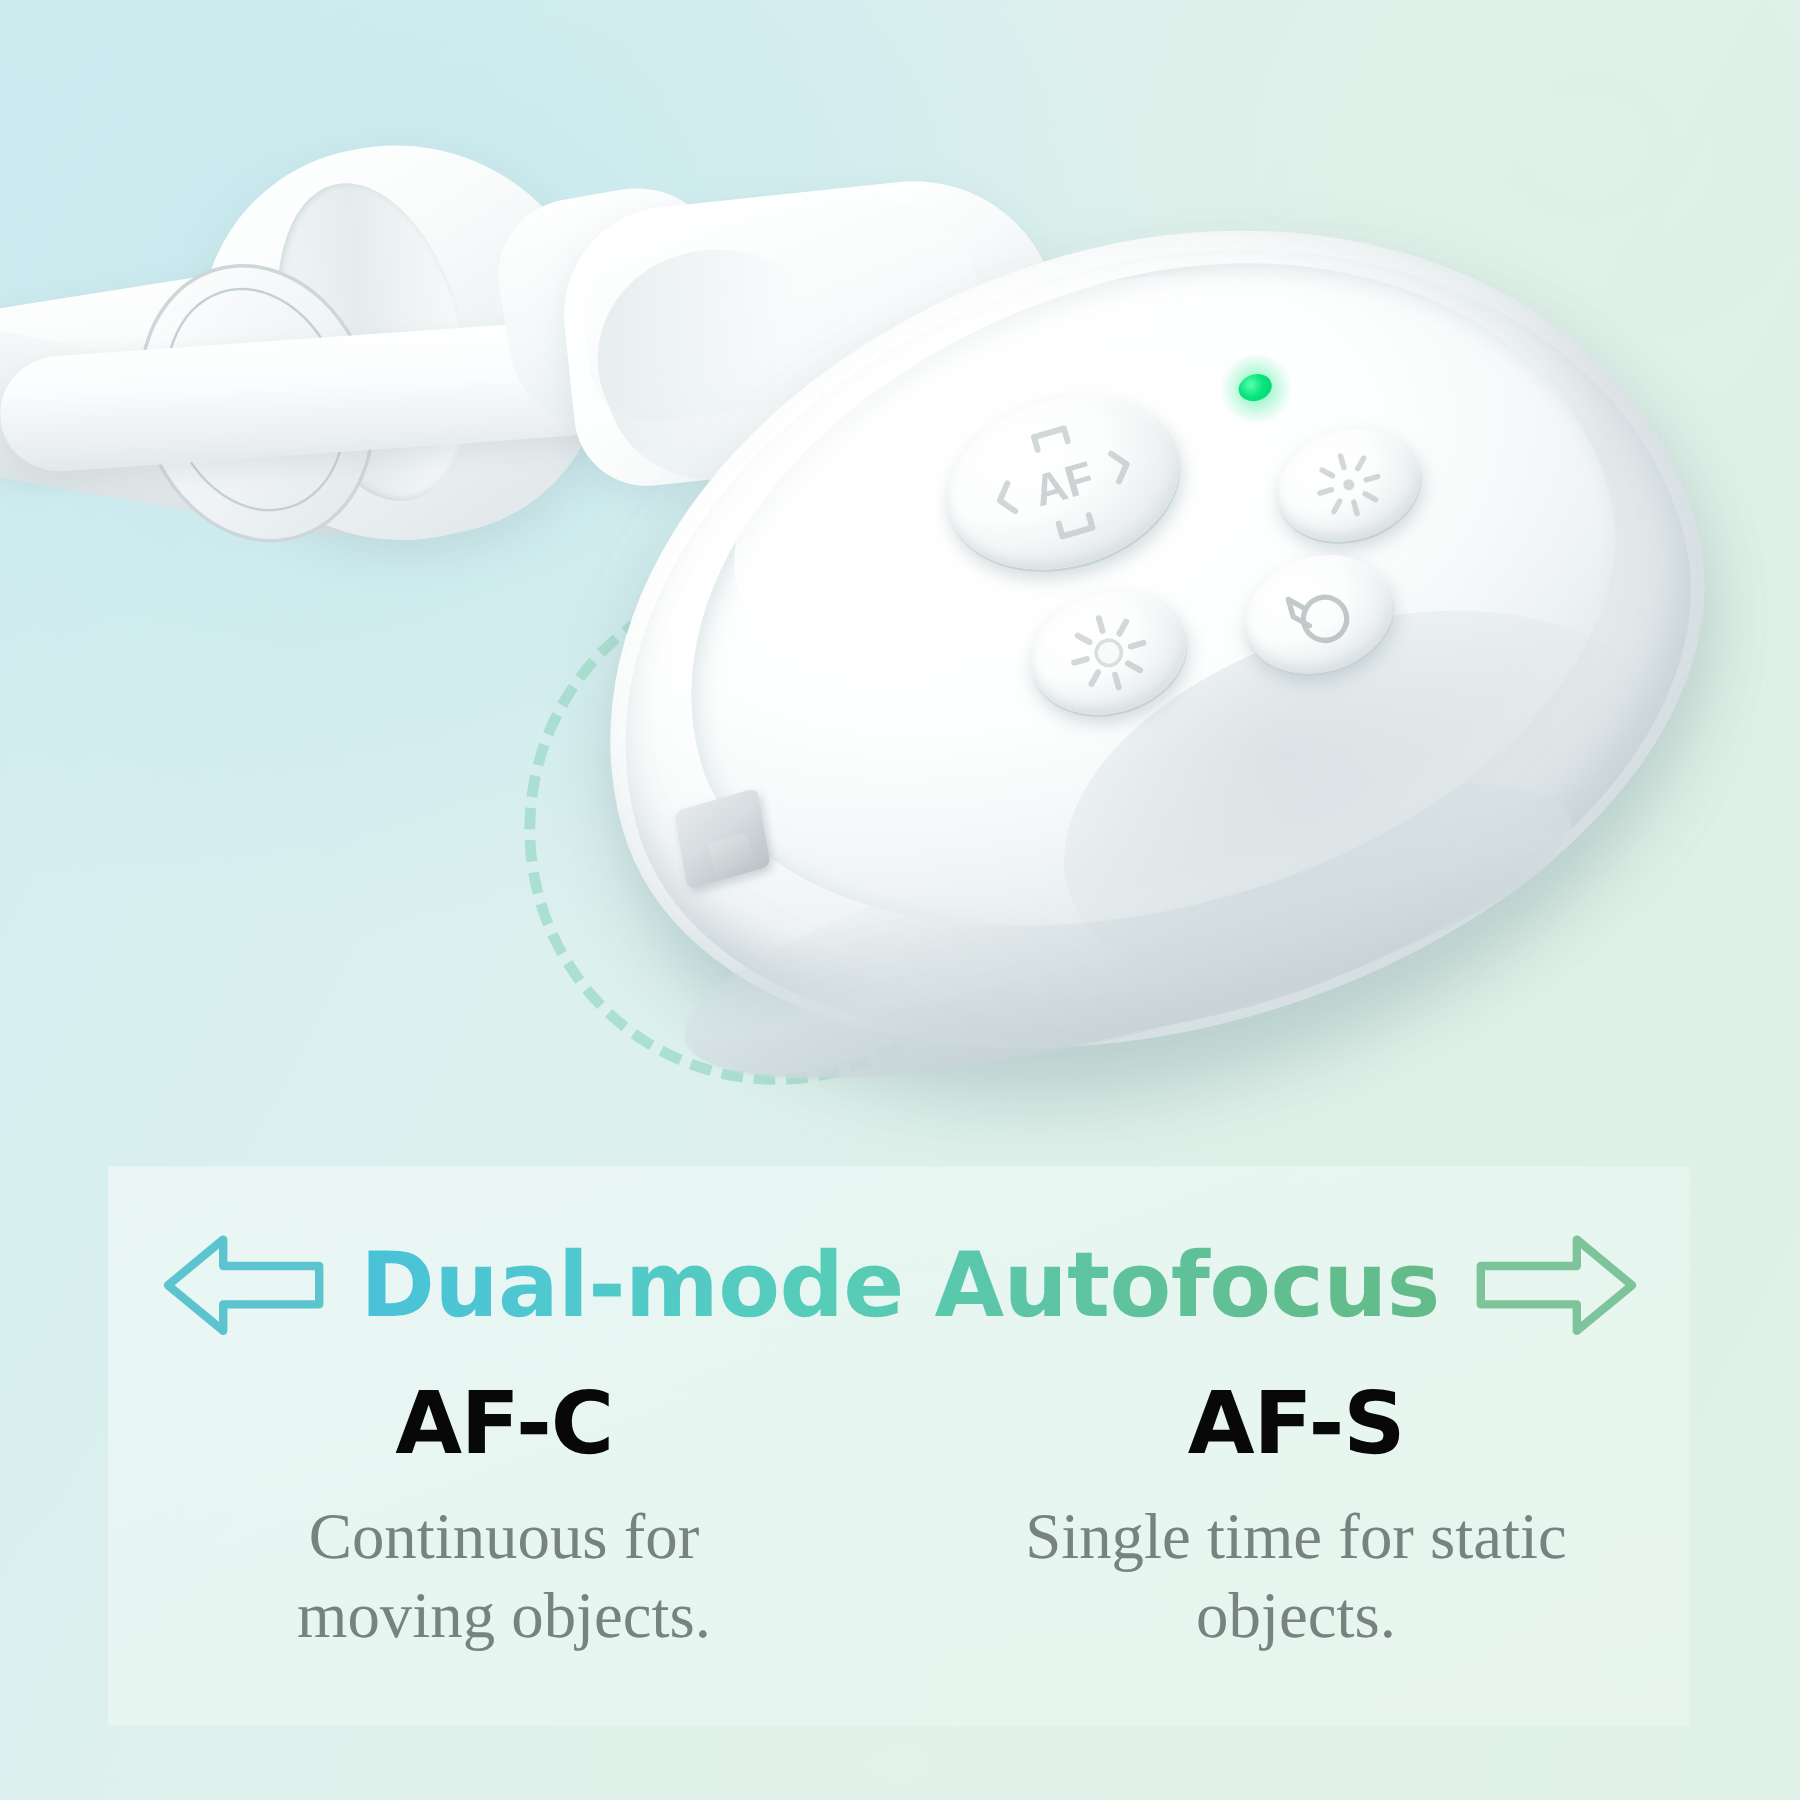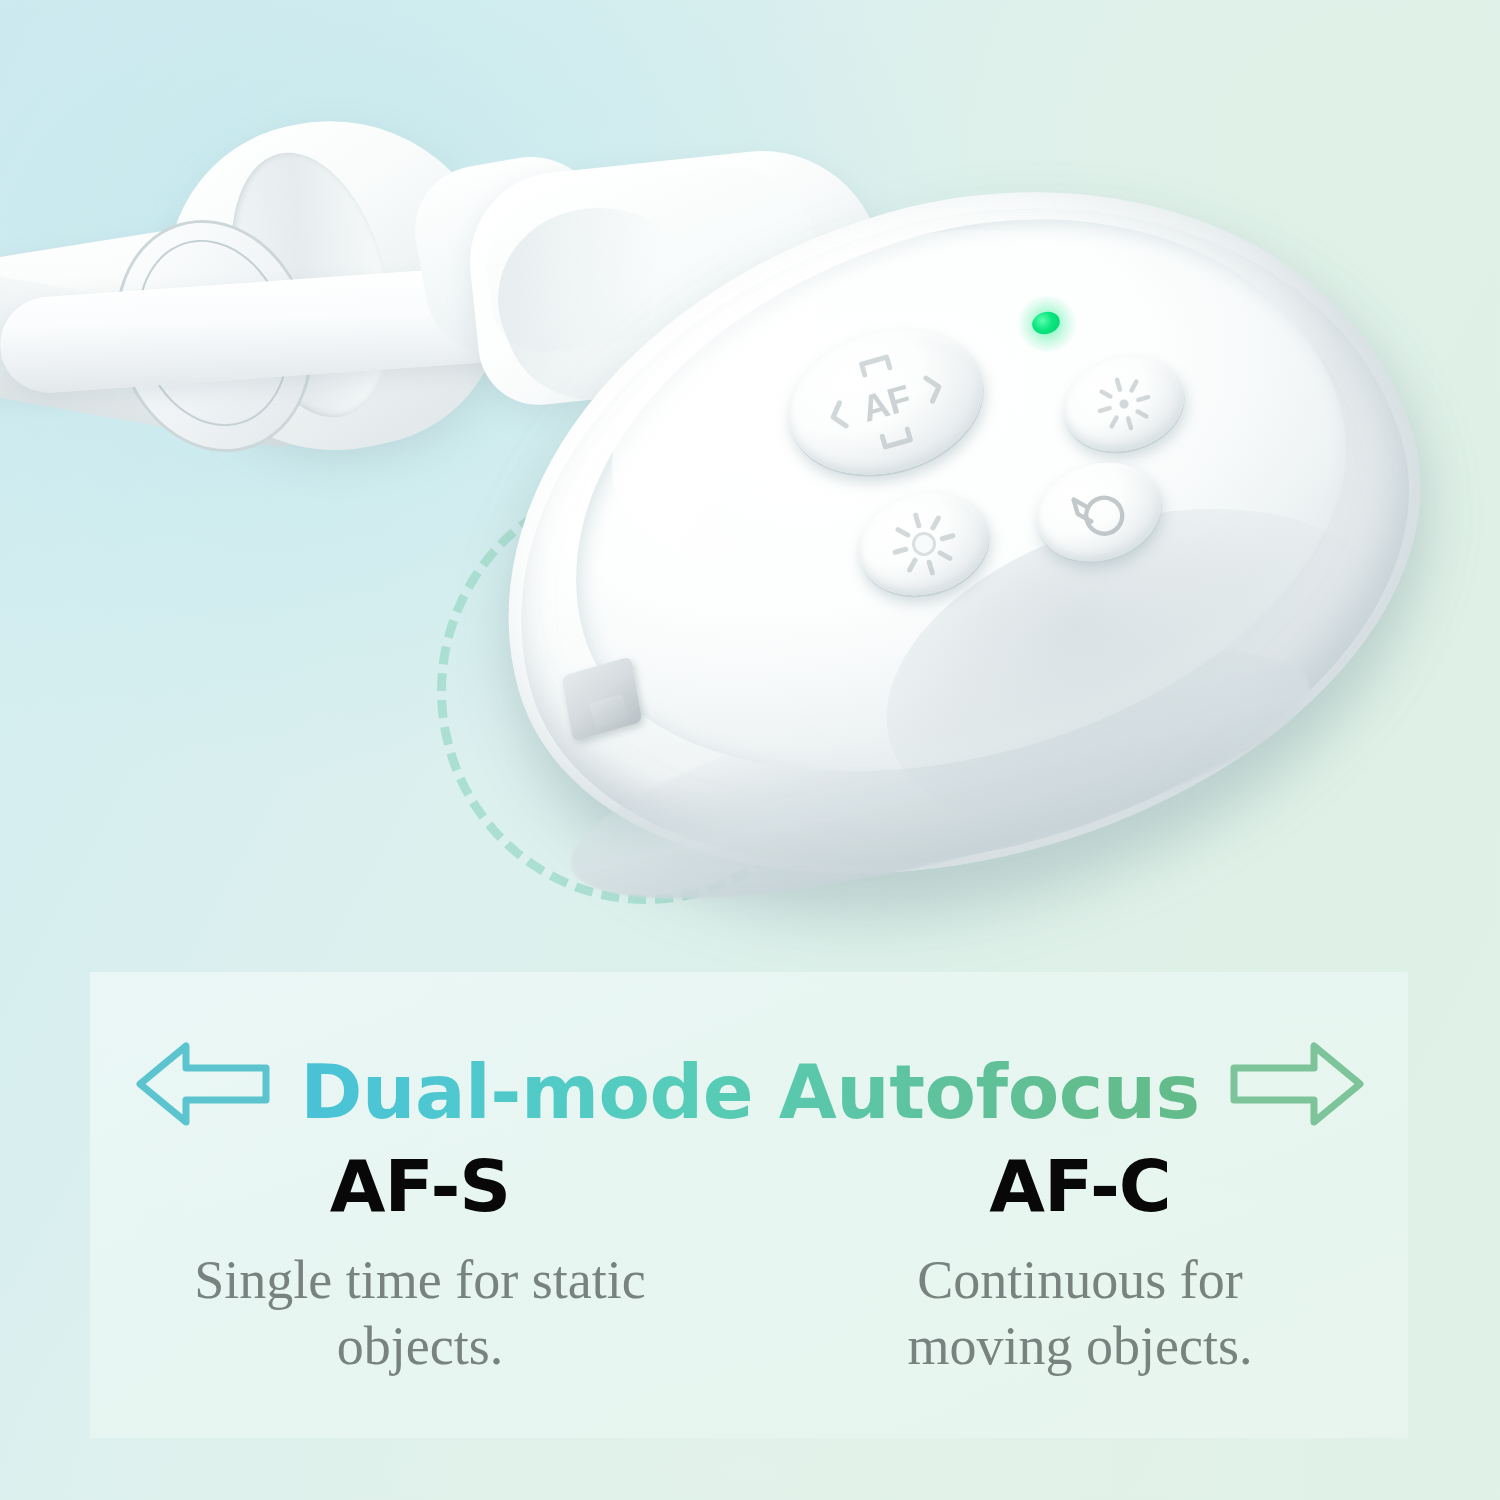--- a/index.html
+++ b/index.html
@@ -305,21 +305,21 @@
     left: 90px; top: 972px;
     width: 1318px; height: 466px;
     background: linear-gradient(160deg, rgba(237,248,247,0.82) 0%, rgba(234,247,243,0.80) 45%, rgba(233,246,240,0.78) 100%);
   }
 
   .headline-row {
     position: absolute;
     left: 90px; top: 1012px;
     width: 1320px; height: 118px;
     display: flex;
-    align-items: flex-end;
+    align-items: center;
     justify-content: center;
     gap: 28px;
   }
   .headline {
     font-family: "DejaVu Sans", sans-serif;
     font-weight: 700;
     font-size: 75px;
     letter-spacing: -0.5px;
     background: linear-gradient(90deg, #49c2d8 0%, #4fc8cf 18%, #56cdb9 42%, #5ec3a0 68%, #62bd8e 88%, #63bb89 100%);
     -webkit-background-clip: text;
@@ -466,24 +466,24 @@
 
     <svg class="arrow-svg" width="138" height="92" viewBox="0 0 138 92">
       <polygon points="132,46 86,8 86,30 6,30 6,62 86,62 86,84" fill="none" stroke="#7DC49A" stroke-width="7" stroke-linejoin="round" stroke-linecap="round"></polygon>
     </svg>
 
   </div>
 
   <div class="cols">
 
     <div class="col">
+      <div class="mode-title">AF-C</div>
+      <div class="mode-desc">Continuous for moving objects.</div>
+    </div>
+
+    <div class="col">
       <div class="mode-title">AF-S</div>
       <div class="mode-desc">Single time for static objects.</div>
     </div>
 
-    <div class="col">
-      <div class="mode-title">AF-C</div>
-      <div class="mode-desc">Continuous for moving objects.</div>
-    </div>
-
   </div>
 
 </div>
 
 </body></html>

